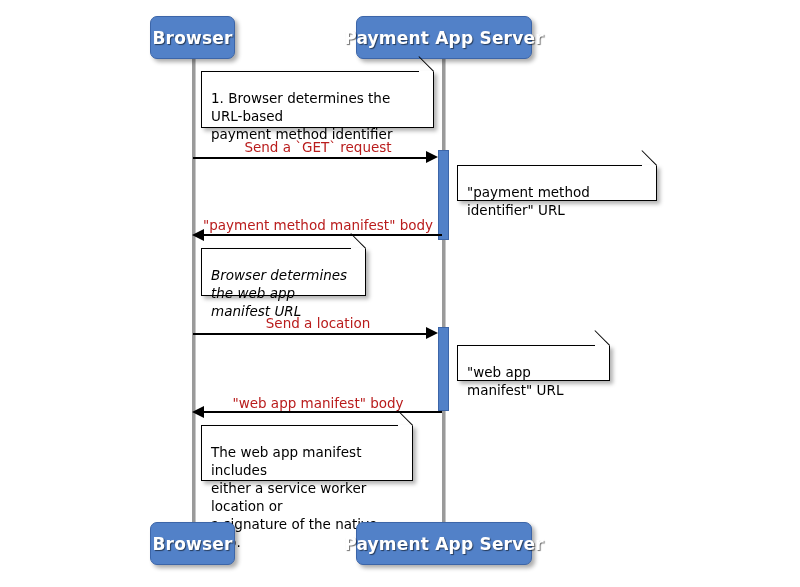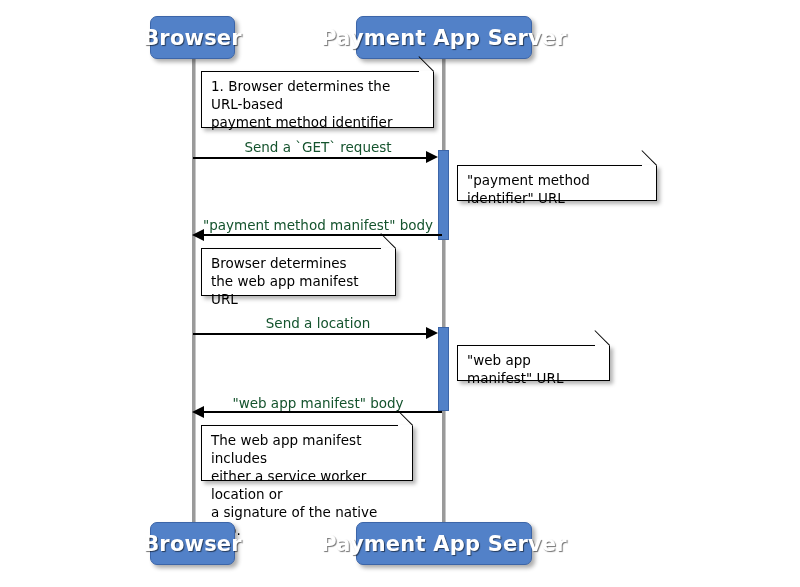--- a/index.html
+++ b/index.html
@@ -34,21 +34,21 @@
     border: 1px solid #3c65a8;
     border-radius: 7px;
     box-shadow: 3px 3px 4px rgba(0,0,0,0.33);
     display: flex;
     align-items: center;
     justify-content: center;
     box-sizing: border-box;
   }
   .participant span {
     color: #ffffff;
-    font-size: 21px;
+    font-size: 17px;
     font-weight: bold;
     font-family: "DejaVu Sans", sans-serif;
     letter-spacing: 0.2px;
     text-shadow: 1px 1px 1px rgba(0,0,0,0.55);
     white-space: nowrap;
   }
 
   
   .activation {
     position: absolute;
@@ -73,34 +73,34 @@
   }
   .arrowhead.right {
     border-left: 12px solid #000000;
   }
   .arrowhead.left {
     border-right: 12px solid #000000;
   }
   .msg-label {
     position: absolute;
     font-size: 13.5px;
-    color: #14532d;
+    color: #b91c1c;
     font-family: "DejaVu Sans", sans-serif;
     white-space: nowrap;
     text-align: center;
   }
 
   
   .note {
     position: absolute;
     background: #ffffff;
     border: 1px solid #000000;
     box-shadow: 3px 3px 4px rgba(0,0,0,0.30);
     box-sizing: border-box;
-    padding: 5px 10px 7px 9px;
+    padding: 17px 10px 7px 9px;
   }
   .note .note-text {
     font-size: 13.5px;
     line-height: 18px;
     color: #000000;
     font-family: "DejaVu Sans", sans-serif;
     white-space: pre-line;
     display: block;
   }
   .note .fold-tri {
@@ -157,21 +157,21 @@
   <div class="note" style="left:457px; top:165px; width:200px; height:36px;">
     <span class="fold-tri"></span>
     <span class="fold-diag"></span>
     <span class="note-text">"payment method identifier" URL</span>
   </div>
 
   <div class="msg-label" style="left:193px; top:217px; width:250px;">"payment method manifest" body</div>
   <div class="msg-line" style="left:204px; top:234px; width:238px;"></div>
   <div class="arrowhead left" style="left:192px; top:229px;"></div>
 
-  <div class="note" style="left:201px; top:248px; width:195px; height:48px;">
+  <div class="note" style="left:201px; top:248px; width:165px; height:48px;font-style:italic;">
     <span class="fold-tri"></span>
     <span class="fold-diag"></span>
     <span class="note-text">Browser determines
 the web app manifest URL</span>
   </div>
 
   <div class="msg-label" style="left:193px; top:315px; width:250px;">Send a location</div>
   <div class="msg-line" style="left:193px; top:333px; width:239px;"></div>
   <div class="arrowhead right" style="left:426px; top:327px;"></div>
 

